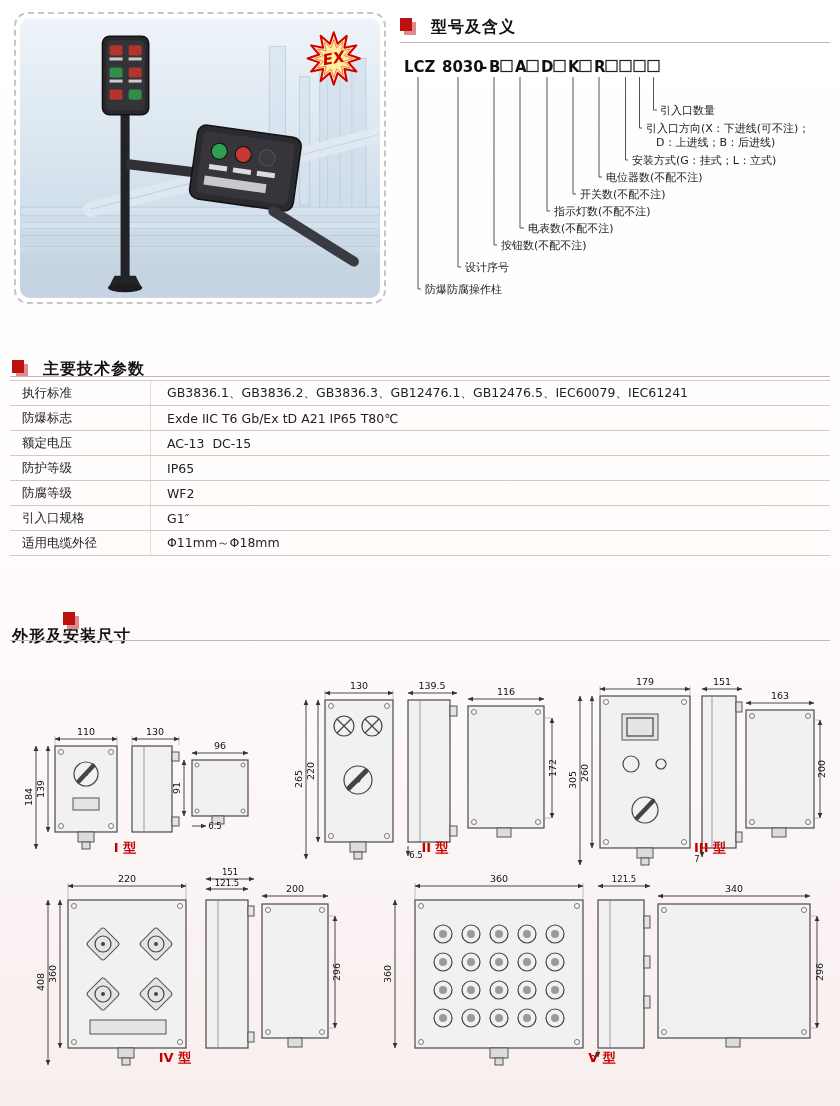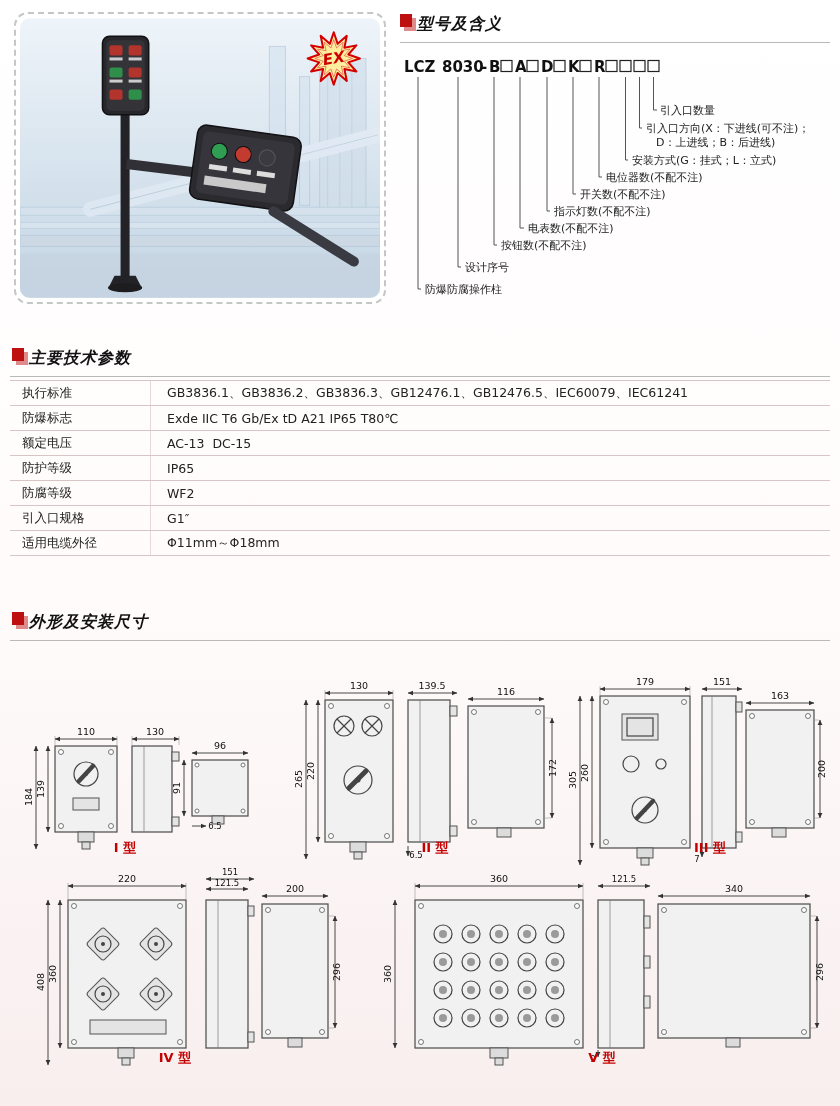--- a/index.html
+++ b/index.html
@@ -6,21 +6,21 @@
   .page{
     position:relative;width:840px;height:1106px;overflow:hidden;
     background:linear-gradient(180deg,#ffffff 0%,#fffbfb 55%,#f8eeee 100%);
     font-family:"DejaVu Sans","Liberation Sans",sans-serif;color:#1a1a1a;
   }
   .photo-panel{
     position:absolute;left:14px;top:12px;width:372px;height:292px;
     border:2px dashed #c6c6c6;border-radius:14px;background:#fff;box-sizing:border-box;padding:4px;
   }
   .photo-panel svg{width:100%;height:100%;display:block;border-radius:10px;}
-  .sec-h{position:absolute;display:flex;gap:0;height:26px;font-style:italic;}
+  .sec-h{position:absolute;display:flex;align-items:center;gap:14px;height:26px;}
   .sec-h h2{margin:0;font-size:16px;font-weight:700;color:#121212;letter-spacing:1px;}
   .bullet{position:relative;width:17px;height:18px;display:inline-block;}
   .bullet .b2{position:absolute;left:4px;top:4px;width:12px;height:13px;background:#e08b8b;}
   .bullet .b1{position:absolute;left:0;top:0;width:12px;height:13px;background:#bd1111;}
   .rule{position:absolute;height:1px;background:#b9b9b9;}
   .model-svg,.dims-svg{position:absolute;}
   .params{position:absolute;border-top:1px solid #d8c6c6;background:transparent;}
   .prow{display:flex;height:24px;align-items:center;border-bottom:1px solid #d8c6c6;font-size:12.5px;}
   .plabel{width:128px;padding-left:12px;flex:none;color:#222;border-right:1px solid #e6d8d8;height:100%;display:flex;align-items:center;text-align:center;}
   .pvalue{padding-left:16px;color:#222;white-space:pre;}
@@ -162,21 +162,21 @@
       <text class="mlabel" x="208" y="131">电位器数(不配不注)</text>
       <text class="mlabel" x="182" y="148">开关数(不配不注)</text>
       <text class="mlabel" x="156" y="165">指示灯数(不配不注)</text>
       <text class="mlabel" x="130" y="182">电表数(不配不注)</text>
       <text class="mlabel" x="103" y="199">按钮数(不配不注)</text>
       <text class="mlabel" x="67" y="221">设计序号</text>
       <text class="mlabel" x="27" y="243">防爆防腐操作柱</text>
     </g>
   </svg>
 
-  <div class="sec-h" style="left:12px;top:348px;">
+  <div class="sec-h" style="left:12px;top:356px;">
     <span class="bullet">
         <i class="b2"></i>
         <i class="b1"></i>
       </span>
     <h2>主要技术参数</h2>
   </div>
   <div class="rule" style="left:10px;top:376px;width:820px;"></div>
 
   <div class="params" style="left:10px;top:380px;width:820px;">
     <div class="prow">
@@ -202,21 +202,21 @@
     <div class="prow">
         <div class="plabel">引入口规格</div>
         <div class="pvalue">G1″</div>
       </div>
     <div class="prow">
         <div class="plabel">适用电缆外径</div>
         <div class="pvalue">Φ11mm～Φ18mm</div>
       </div>
   </div>
 
-  <div class="sec-h" style="left:12px;top:612px;">
+  <div class="sec-h" style="left:12px;top:612px;flex-direction:column;">
     <span class="bullet">
         <i class="b2"></i>
         <i class="b1"></i>
       </span>
     <h2>外形及安装尺寸</h2>
   </div>
   <div class="rule" style="left:10px;top:640px;width:820px;"></div>
 
   <svg class="dims-svg" viewBox="0 0 820 432" style="left:10px;top:648px;width:820px;height:432px;">
     <defs>

